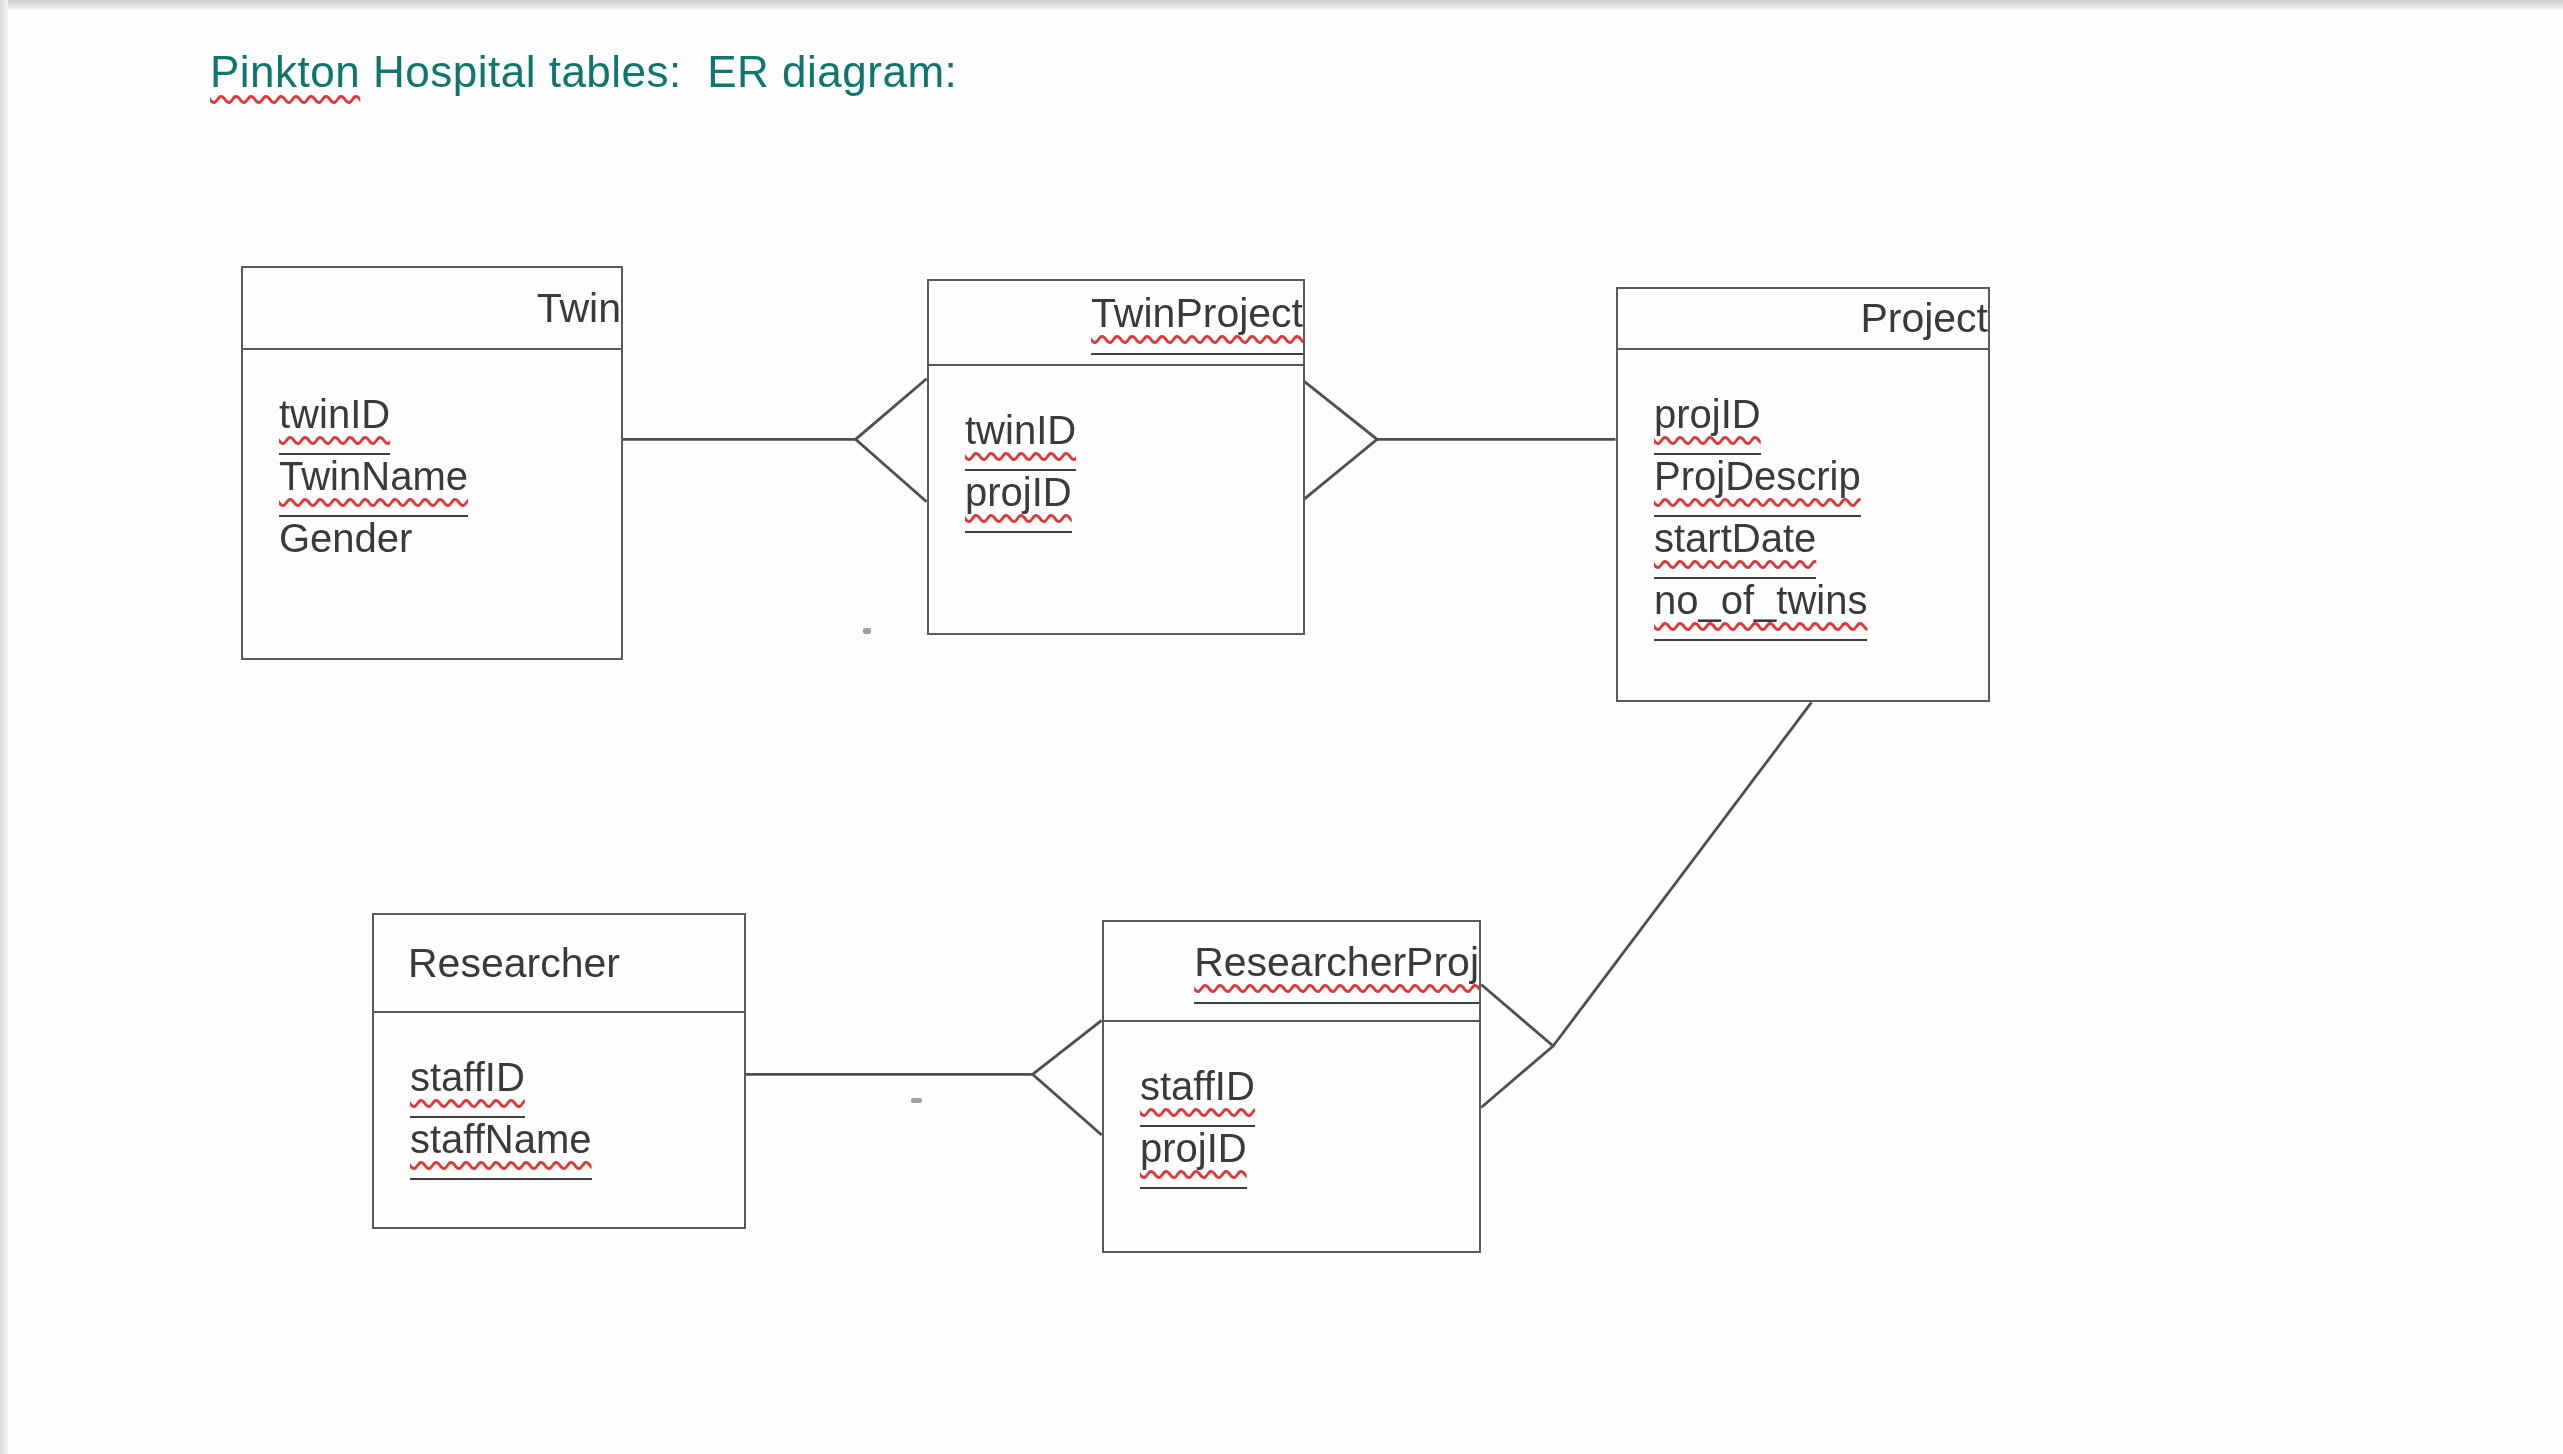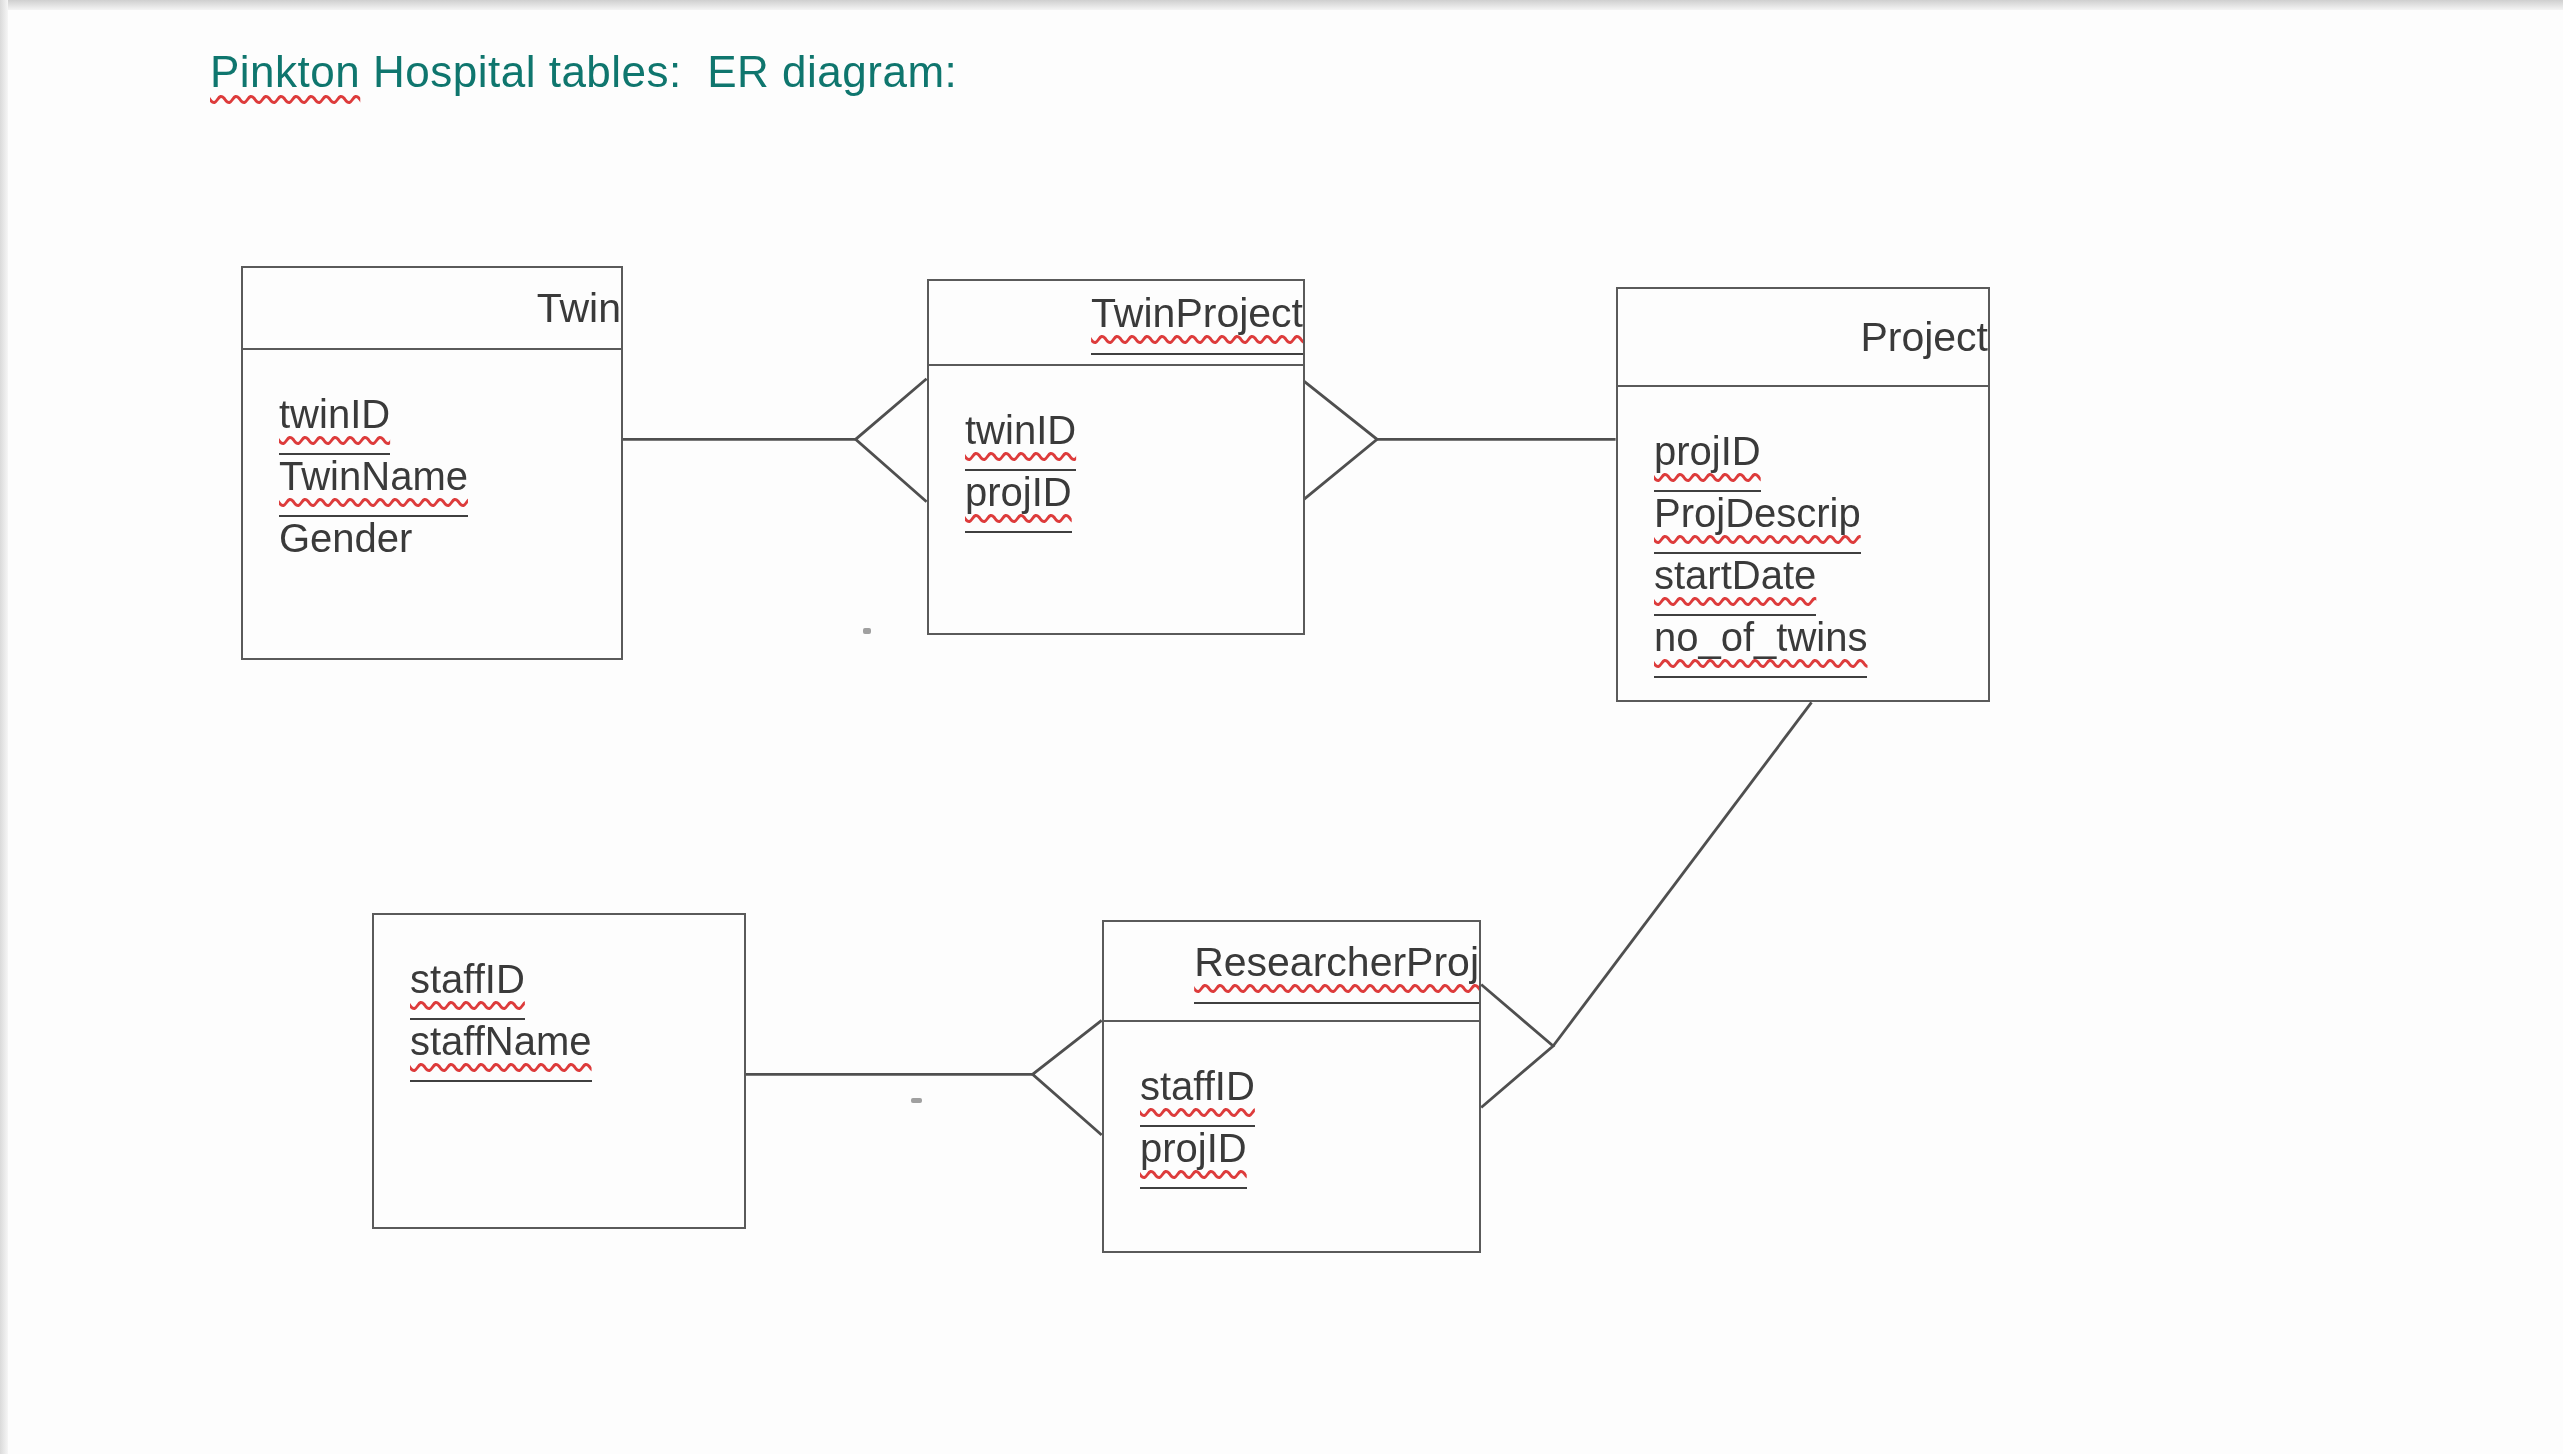--- a/index.html
+++ b/index.html
@@ -109,39 +109,42 @@
         <div class="attrs">
           <div class="attr">
             <span class="ul sq">twinID</span>
           </div>
           <div class="attr">
             <span class="ul sq">projID</span>
           </div>
         </div>
       </div>
       <div class="entity" style="left: 1616px; top: 287px; width: 374px; height: 415px;">
-        <div class="entity-title" style="height: 98px;">
+        <div class="entity-title" style="height: 61px;">
           <span>Project</span>
         </div>
         <div class="attrs">
           <div class="attr">
             <span class="ul sq">projID</span>
           </div>
           <div class="attr">
             <span class="ul sq">ProjDescrip</span>
           </div>
           <div class="attr">
             <span class="ul sq">startDate</span>
           </div>
           <div class="attr">
             <span class="ul sq">no_of_twins</span>
           </div>
         </div>
       </div>
       <div class="entity" style="left: 372px; top: 913px; width: 374px; height: 316px;">
+        <div class="entity-title left" style="height: 98px;">
+          <span>Researcher</span>
+        </div>
         <div class="attrs">
           <div class="attr">
             <span class="ul sq">staffID</span>
           </div>
           <div class="attr">
             <span class="ul sq">staffName</span>
           </div>
         </div>
       </div>
       <div class="entity" style="left: 1102px; top: 920px; width: 379px; height: 333px;">

